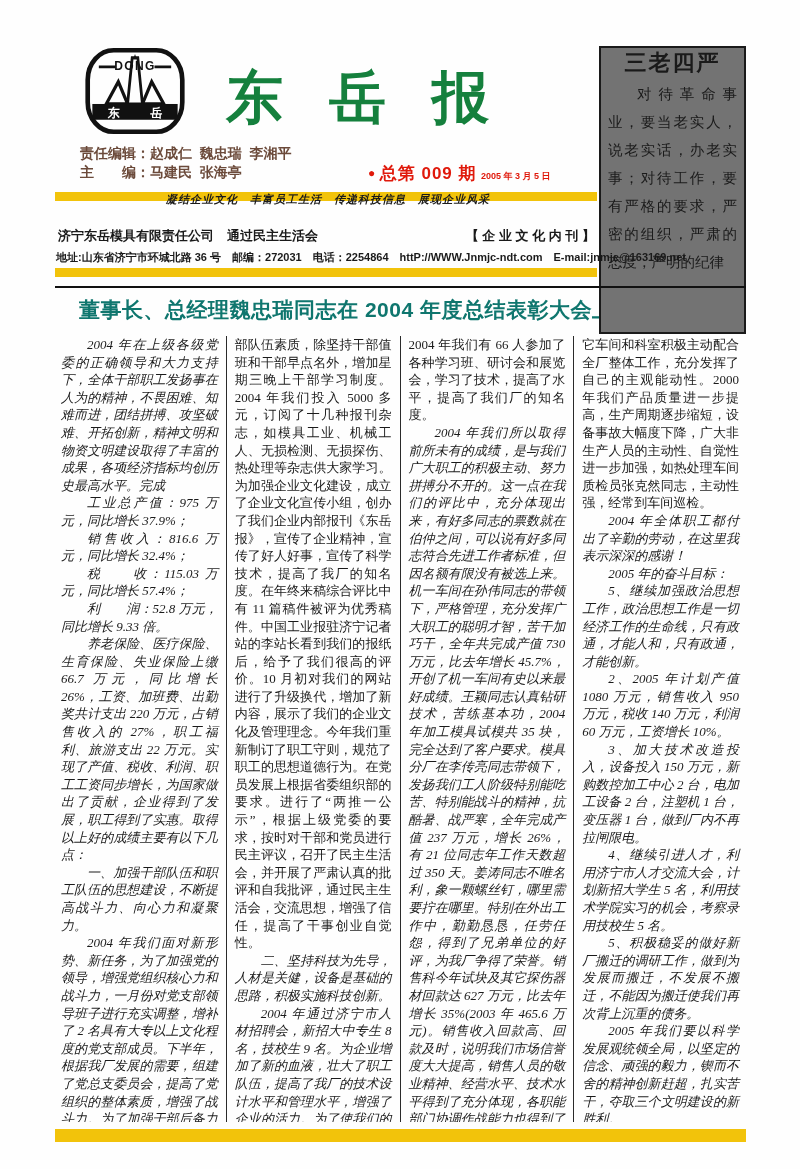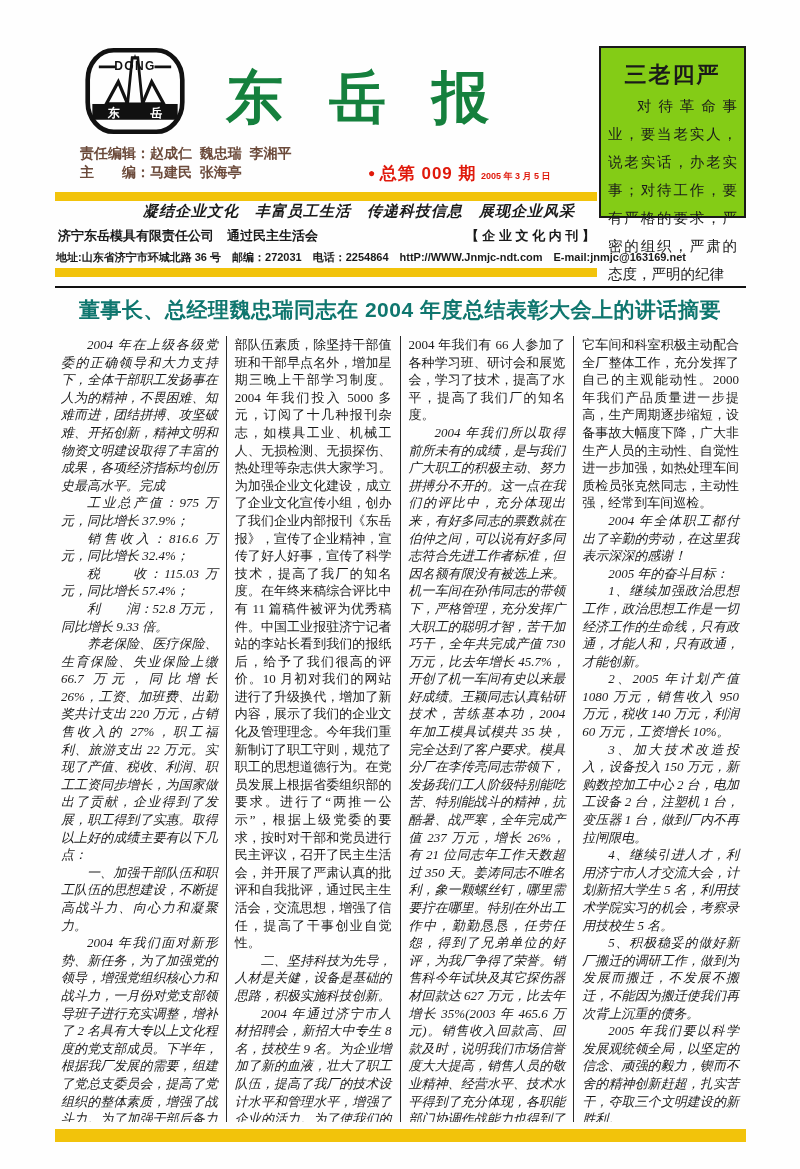--- a/index.html
+++ b/index.html
@@ -23,35 +23,34 @@
     white-space:pre;
   }
   .issue-line { position:absolute; left:368px; top:162px; color:#e0190b; white-space:nowrap;
     font-family:"Liberation Sans","DejaVu Sans",sans-serif; }
   .issue-bullet { font-size:12px; vertical-align:2px; }
   .issue-no { font-size:17px; font-weight:bold; letter-spacing:1px; }
   .issue-date { font-size:9px; font-weight:bold; }
   .ybar { position:absolute; left:55px; width:542px; height:9px; background:#f2c30b; }
   .ybar1 { top:192px; } .ybar2 { top:268px; }
   .quote-box {
-    position:absolute; left:599px; top:46px; width:147px; height:172px;
-    border:2px solid #1a1a1a; background:#84cc16; padding:12px 7px 0 7px;
+    position:absolute; left:599px; top:46px; width:147px; height:288px;
+    border:2px solid #1a1a1a; background:#737373; padding:0 7px 0 7px;
   }
   .quote-title {
     text-align:center; font-size:22px; font-weight:bold; letter-spacing:2px;
     font-family:"Liberation Sans","DejaVu Sans",sans-serif; margin:0 0 2px 0;
   }
   .quote-body {
     font-size:14.5px; line-height:28px; text-align:justify; text-indent:2em;
   }
   .slogan {
-    position:absolute; left:96px; top:202px; width:464px; text-align:center;
-    font-size:15px; font-weight:bold; font-style:italic; letter-spacing:1px;
+    position:absolute; left:96px; top:192px; width:464px; text-align:center;
+    font-size:11px; font-weight:bold; font-style:italic; letter-spacing:1px;
     white-space:nowrap;
-    margin-left:31px;
   }
   .company-row {
     position:absolute; left:58px; top:227px; width:537px;
     display:flex; justify-content:space-between;
     font-size:13px; font-weight:bold; white-space:nowrap;
     font-family:"Liberation Sans","DejaVu Sans",sans-serif;
   }
   .address-line {
     position:absolute; left:56px; top:250px; width:560px;
     font-size:11px; font-weight:bold; white-space:nowrap;
@@ -146,21 +145,21 @@
         <p class="para indent">2004 年通过济宁市人材招聘会，新招大中专生 8 名，技校生 9 名。为企业增加了新的血液，壮大了职工队伍，提高了我厂的技术设计水平和管理水平，增强了企业的活力。为了使我们的设备上档次、上水平，提高市场竞争力，自筹资金近百万元，新购数控铣床、数控车床各 1 台，微机 7 台。</p>
       </div>
     <div class="col">
         <p class="para">2004 年我们有 66 人参加了各种学习班、研讨会和展览会，学习了技术，提高了水平，提高了我们厂的知名度。</p>
         <p class="para indent">2004 年我们所以取得前所未有的成绩，是与我们广大职工的积极主动、努力拼搏分不开的。这一点在我们的评比中，充分体现出来，有好多同志的票数就在伯仲之间，可以说有好多同志符合先进工作者标准，但因名额有限没有被选上来。机一车间在孙伟同志的带领下，严格管理，充分发挥广大职工的聪明才智，苦干加巧干，全年共完成产值 730 万元，比去年增长 45.7%，开创了机一车间有史以来最好成绩。王颖同志认真钻研技术，苦练基本功，2004 年加工模具试模共 35 块，完全达到了客户要求。模具分厂在李传亮同志带领下，发扬我们工人阶级特别能吃苦、特别能战斗的精神，抗酷暑、战严寒，全年完成产值 237 万元，增长 26%，有 21 位同志年工作天数超过 350 天。姜涛同志不唯名利，象一颗螺丝钉，哪里需要拧在哪里。特别在外出工作中，勤勤恳恳，任劳任怨，得到了兄弟单位的好评，为我厂争得了荣誉。销售科今年试块及其它探伤器材回款达 627 万元，比去年增长 35%(2003 年 465.6 万元)。销售收入回款高、回款及时，说明我们市场信誉度大大提高，销售人员的敬业精神、经营水平、技术水平得到了充分体现，各职能部门协调作战能力也得到了进一步加强。其</p>
       </div>
     <div class="col">
         <p class="para">它车间和科室积极主动配合全厂整体工作，充分发挥了自己的主观能动性。2000 年我们产品质量进一步提高，生产周期逐步缩短，设备事故大幅度下降，广大非生产人员的主动性、自觉性进一步加强，如热处理车间质检员张克然同志，主动性强，经常到车间巡检。</p>
         <p class="para indent">2004 年全体职工都付出了辛勤的劳动，在这里我表示深深的感谢！</p>
         <p class="para indent">2005 年的奋斗目标：</p>
-        <p class="para indent">1、继续加强政治思想工作，政治思想工作是一切经济工作的生命线，只有政通，才能人和，只有政通，才能创新。</p>
+        <p class="para indent">5、继续加强政治思想工作，政治思想工作是一切经济工作的生命线，只有政通，才能人和，只有政通，才能创新。</p>
         <p class="para indent">2、2005 年计划产值 1080 万元，销售收入 950 万元，税收 140 万元，利润 60 万元，工资增长 10%。</p>
         <p class="para indent">3、加大技术改造投入，设备投入 150 万元，新购数控加工中心 2 台，电加工设备 2 台，注塑机 1 台，变压器 1 台，做到厂内不再拉闸限电。</p>
         <p class="para indent">4、继续引进人才，利用济宁市人才交流大会，计划新招大学生 5 名，利用技术学院实习的机会，考察录用技校生 5 名。</p>
         <p class="para indent">5、积极稳妥的做好新厂搬迁的调研工作，做到为发展而搬迁，不发展不搬迁，不能因为搬迁使我们再次背上沉重的债务。</p>
         <p class="para indent">2005 年我们要以科学发展观统领全局，以坚定的信念、顽强的毅力，锲而不舍的精神创新赶超，扎实苦干，夺取三个文明建设的新胜利。</p>
       </div>
   </div>
 
   <div class="footer-bar"></div>
 </div>

